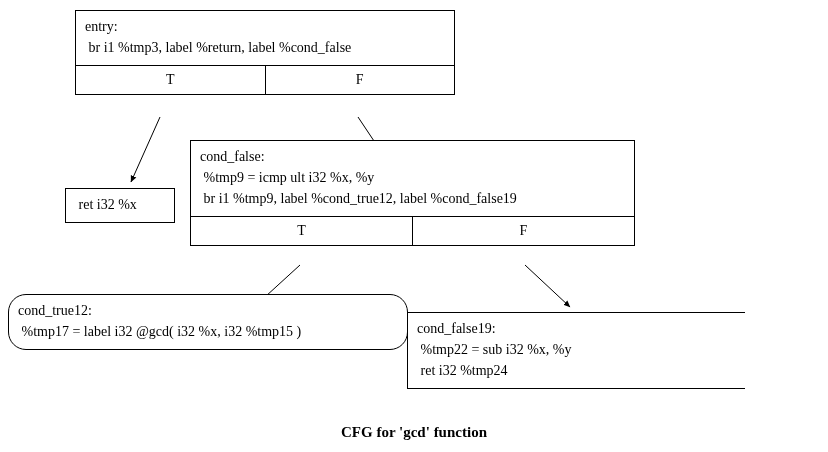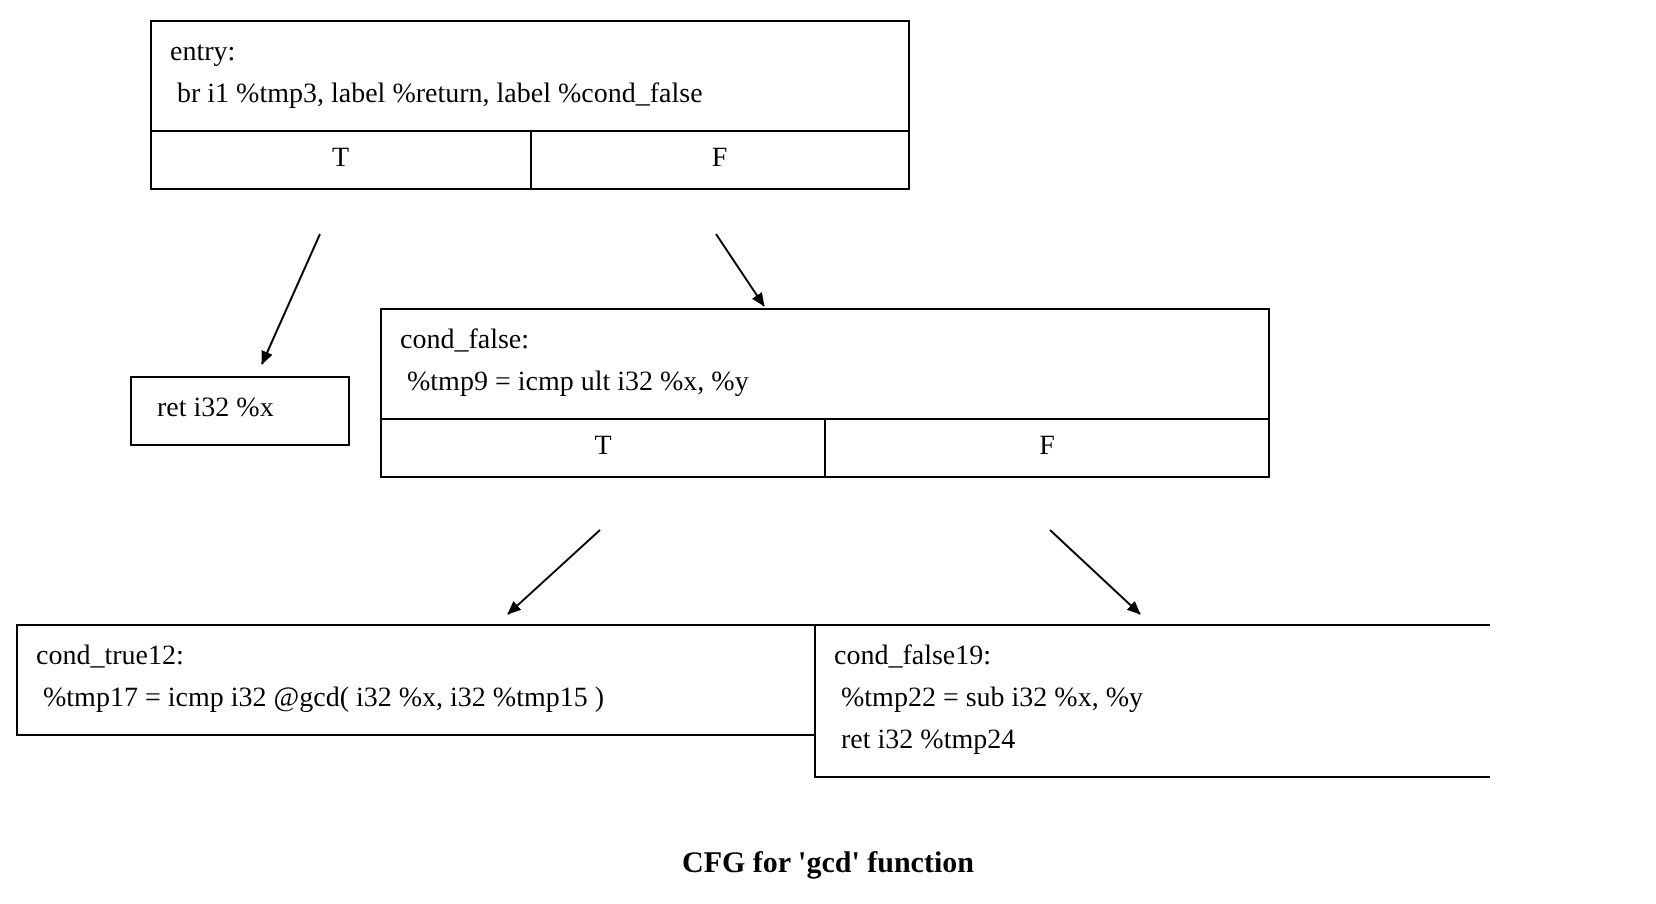--- a/index.html
+++ b/index.html
@@ -89,35 +89,36 @@
       <div class="tf-cell false">F</div>
     </div>
   </div>
 
   <div class="node" style="left:65px; top:188px; width:108px;">
     <div class="body">
       <div class="line"> ret i32 %x</div>
     </div>
   </div>
 
-  <div class="node" style="left:190px; top:154px; width:443px;">
+  <div class="node" style="left:190px; top:140px; width:443px;">
     <div class="body">
       <div class="line">cond_false:</div>
       <div class="line"> %tmp9 = icmp ult i32 %x, %y</div>
+      <div class="line"> br i1 %tmp9, label %cond_true12, label %cond_false19</div>
     </div>
     <div class="tf-row">
       <div class="tf-cell true">T</div>
       <div class="tf-cell false">F</div>
     </div>
   </div>
 
-  <div class="node" style="left:8px; top:312px; width:398px;">
+  <div class="node" style="left:8px; top:294px; width:398px;border-radius:18px;">
     <div class="body">
       <div class="line">cond_true12:</div>
-      <div class="line"> %tmp17 = icmp i32 @gcd( i32 %x, i32 %tmp15 )</div>
+      <div class="line"> %tmp17 = label i32 @gcd( i32 %x, i32 %tmp15 )</div>
     </div>
   </div>
 
   <div class="node" style="left:407px; top:312px; width:393px;">
     <div class="body">
       <div class="line">cond_false19:</div>
       <div class="line"> %tmp22 = sub i32 %x, %y</div>
       <div class="line"> ret i32 %tmp24</div>
     </div>
   </div>

